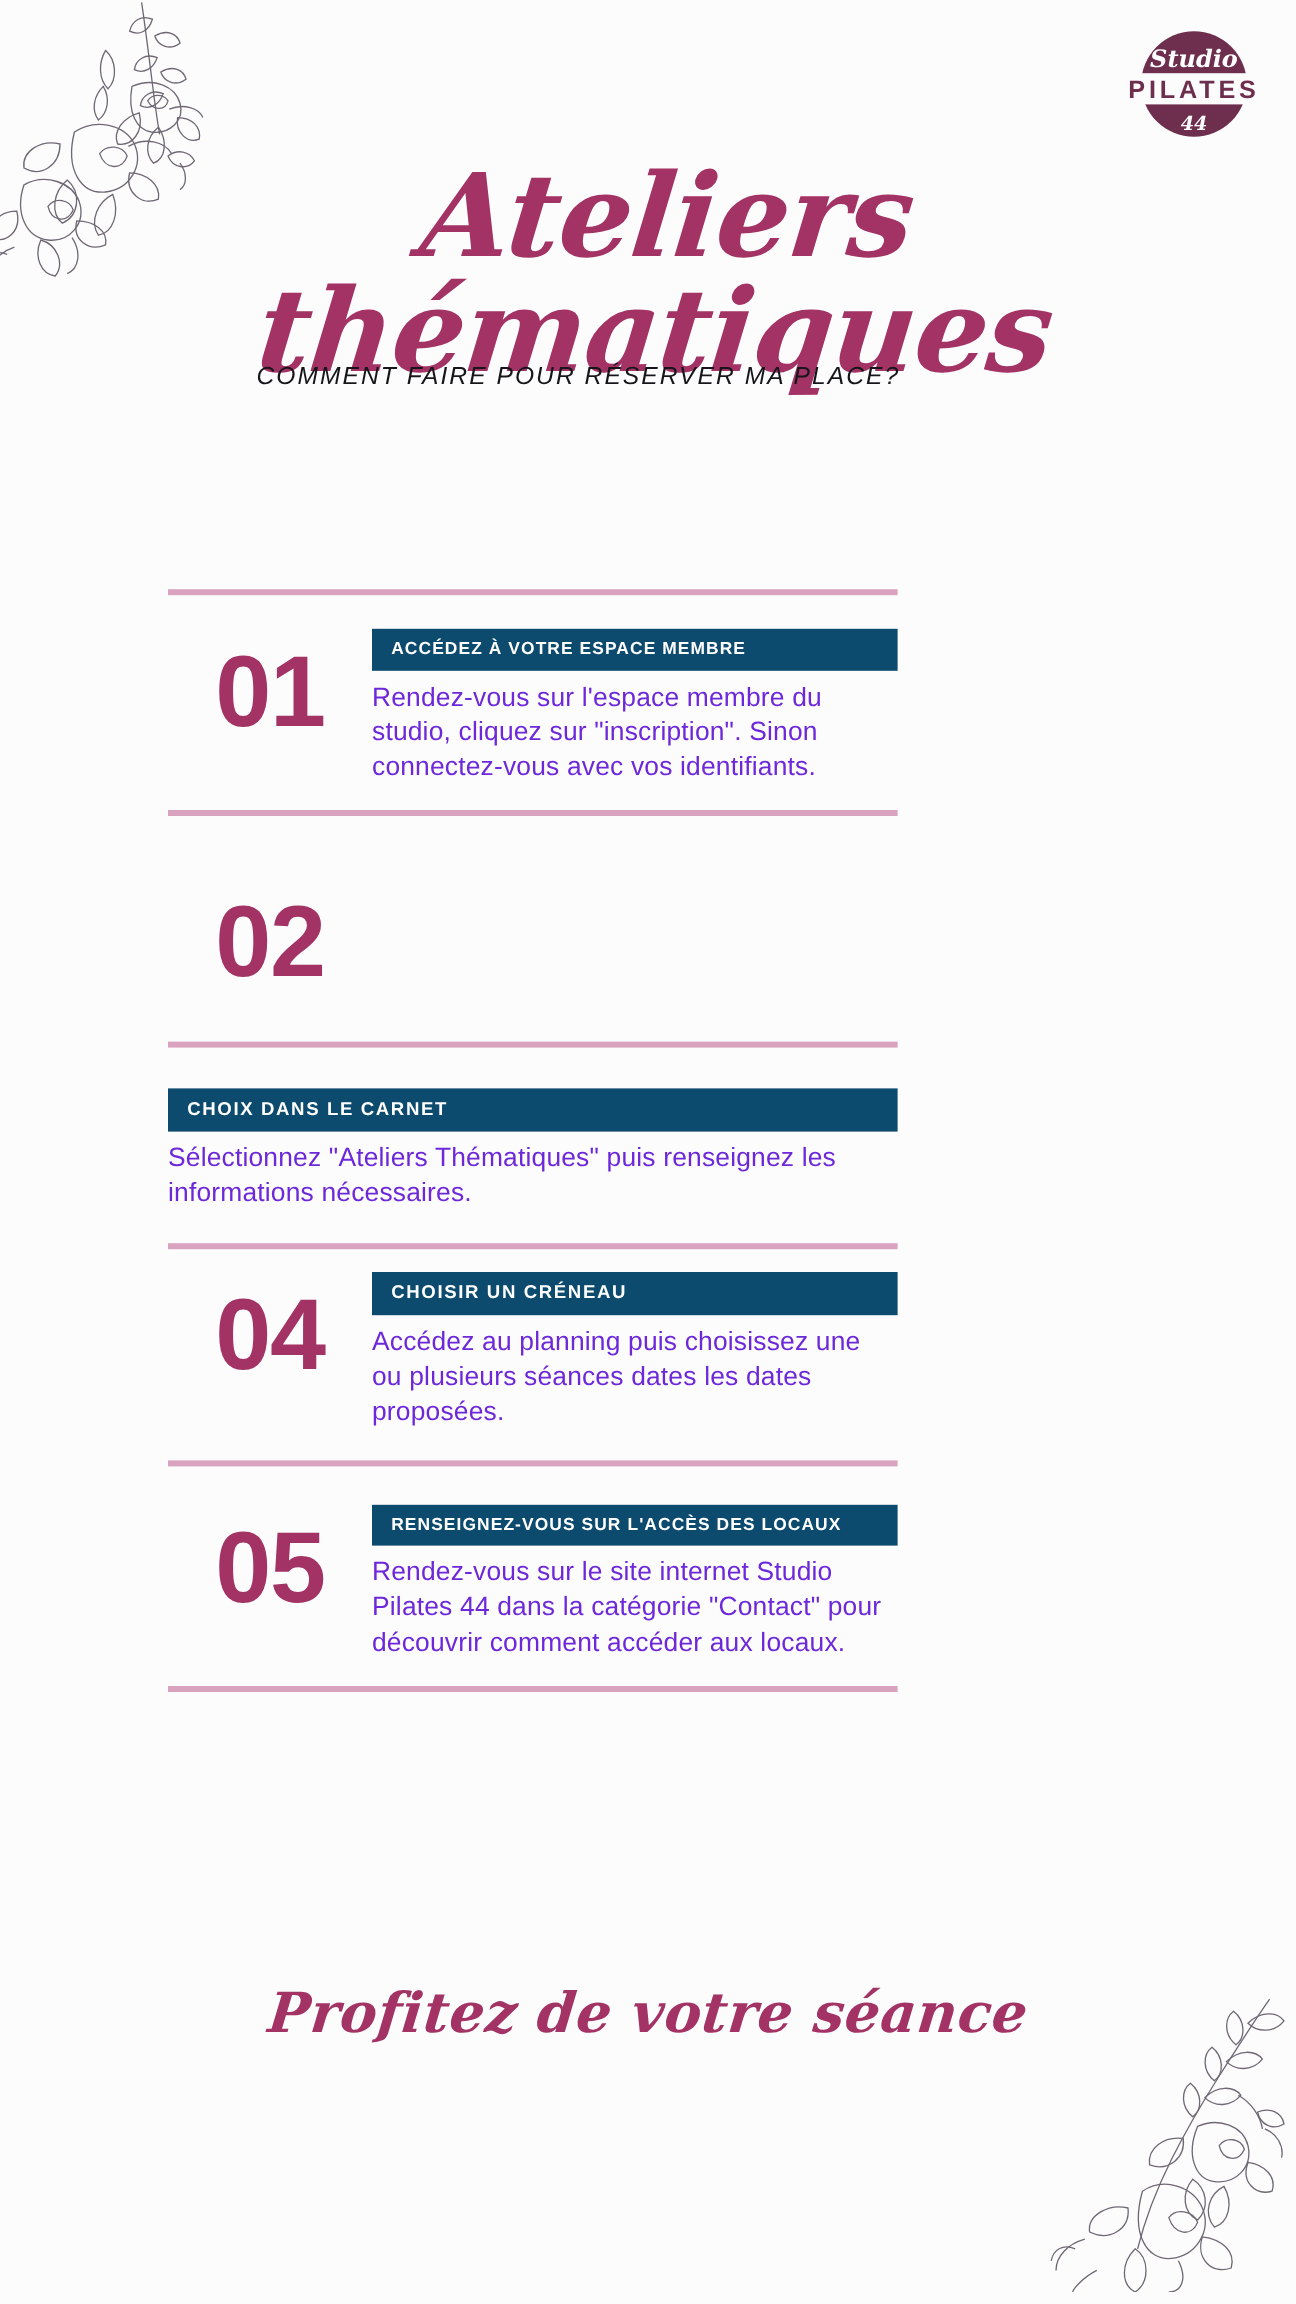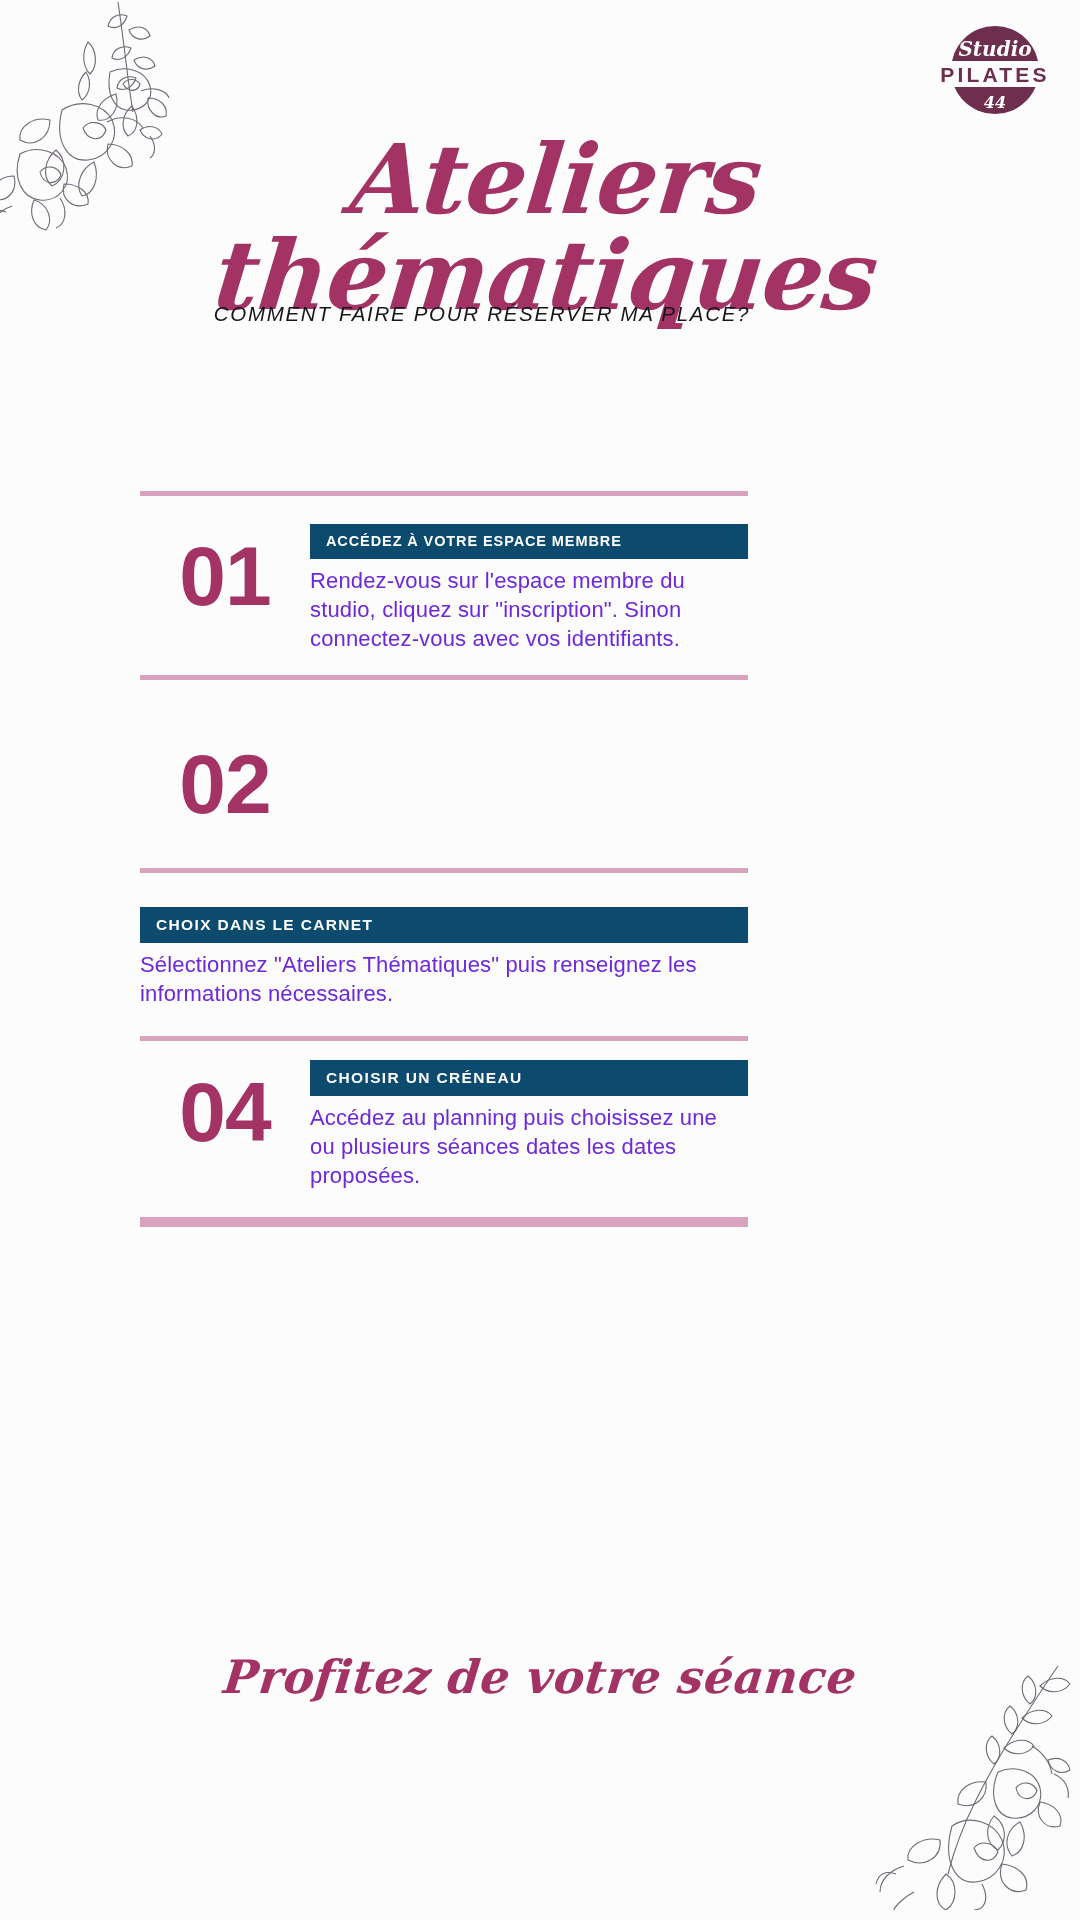--- a/index.html
+++ b/index.html
@@ -204,20 +204,27 @@
   <div class="step s4">
     <div class="step-num">04</div>
     <div class="step-body">
       <div class="step-banner">CHOISIR UN CRÉNEAU</div>
       <div class="step-text">Accédez au planning puis choisissez une ou plusieurs séances dates les dates proposées.</div>
     </div>
   </div>
 
   <div class="divider"></div>
 
+  <div class="step s5">
+    <div class="step-num">05</div>
+    <div class="step-body">
+      <div class="step-banner tight">RENSEIGNEZ-VOUS SUR L'ACCÈS DES LOCAUX</div>
+      <div class="step-text">Rendez-vous sur le site internet Studio Pilates 44 dans la catégorie "Contact" pour découvrir comment accéder aux locaux.</div>
+    </div>
+  </div>
 
   <div class="divider"></div>
 </div>
 
 <div class="footer">
   <div class="footer-text">Profitez de votre séance</div>
 </div>
 
 <svg class="floral floral-br" viewBox="0 0 230 250" fill="none" stroke="#6f6874" stroke-width="1.1">
   <g>

